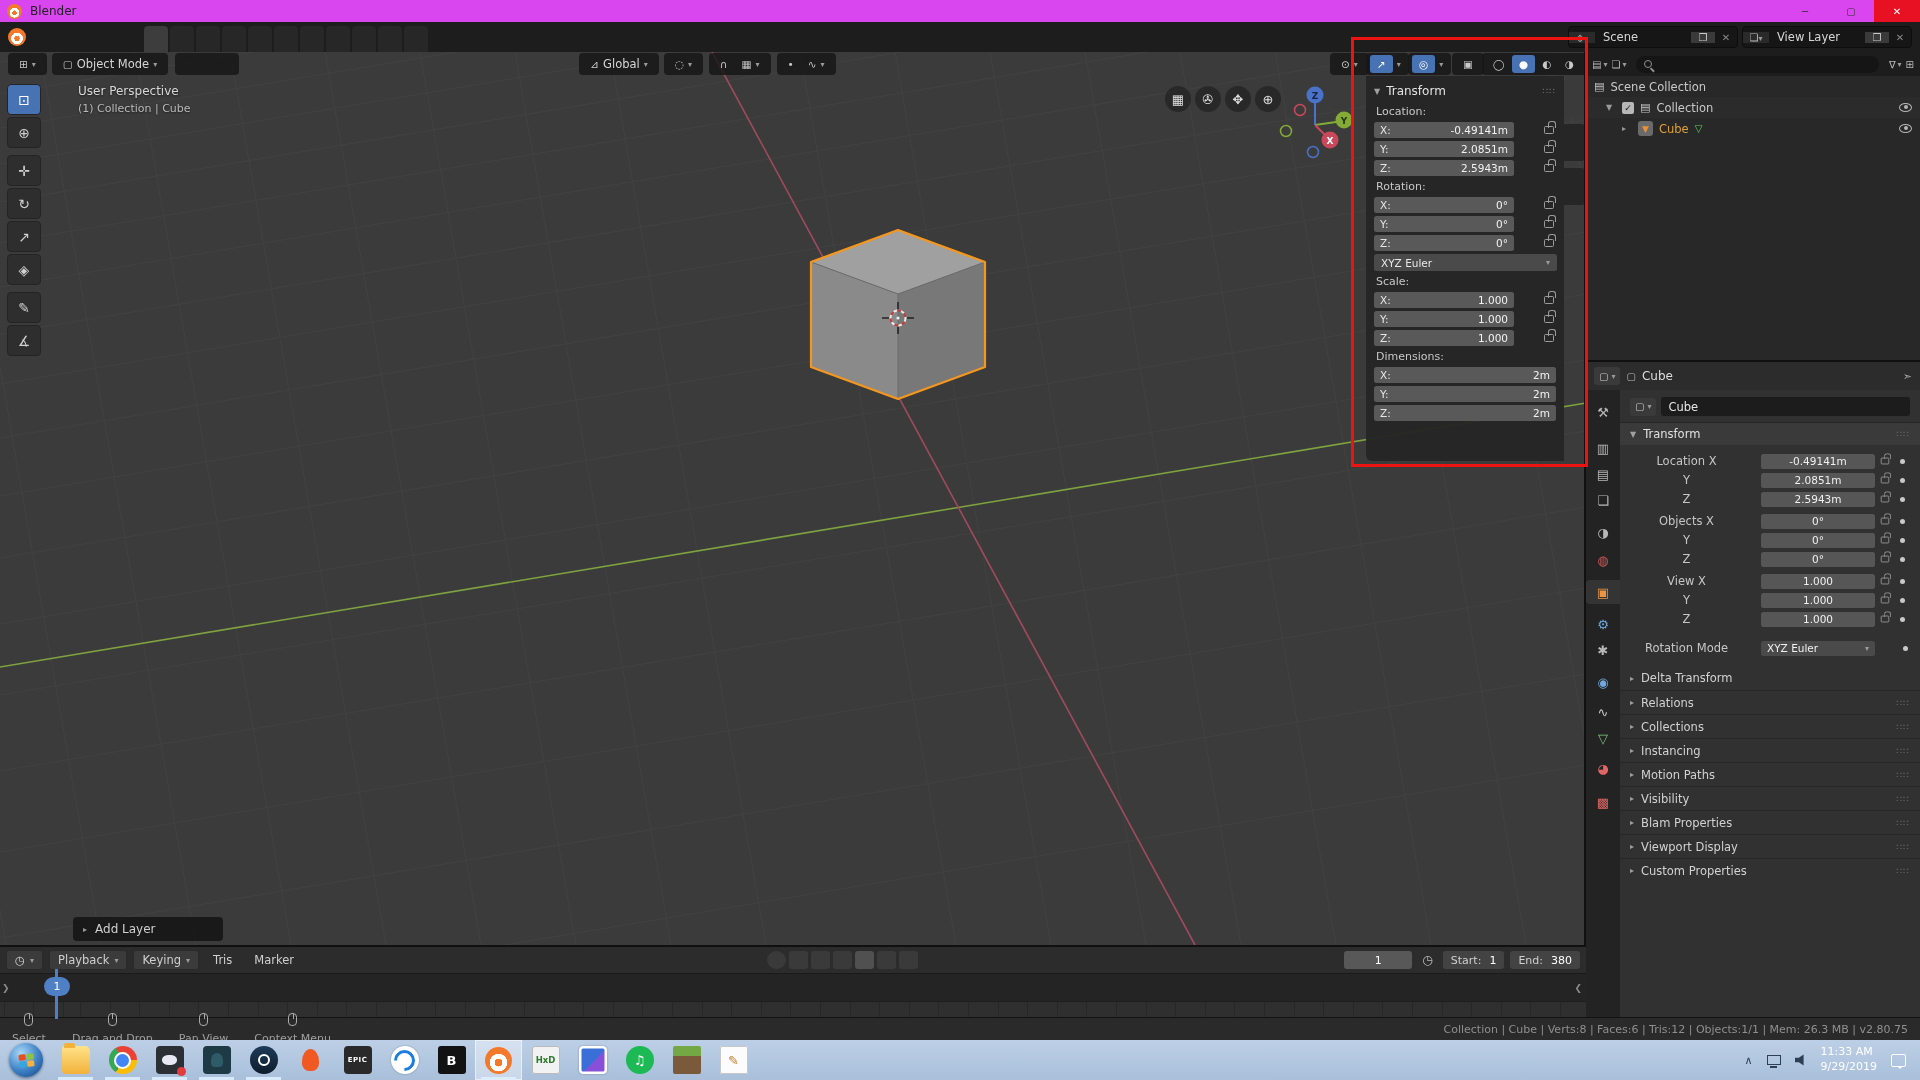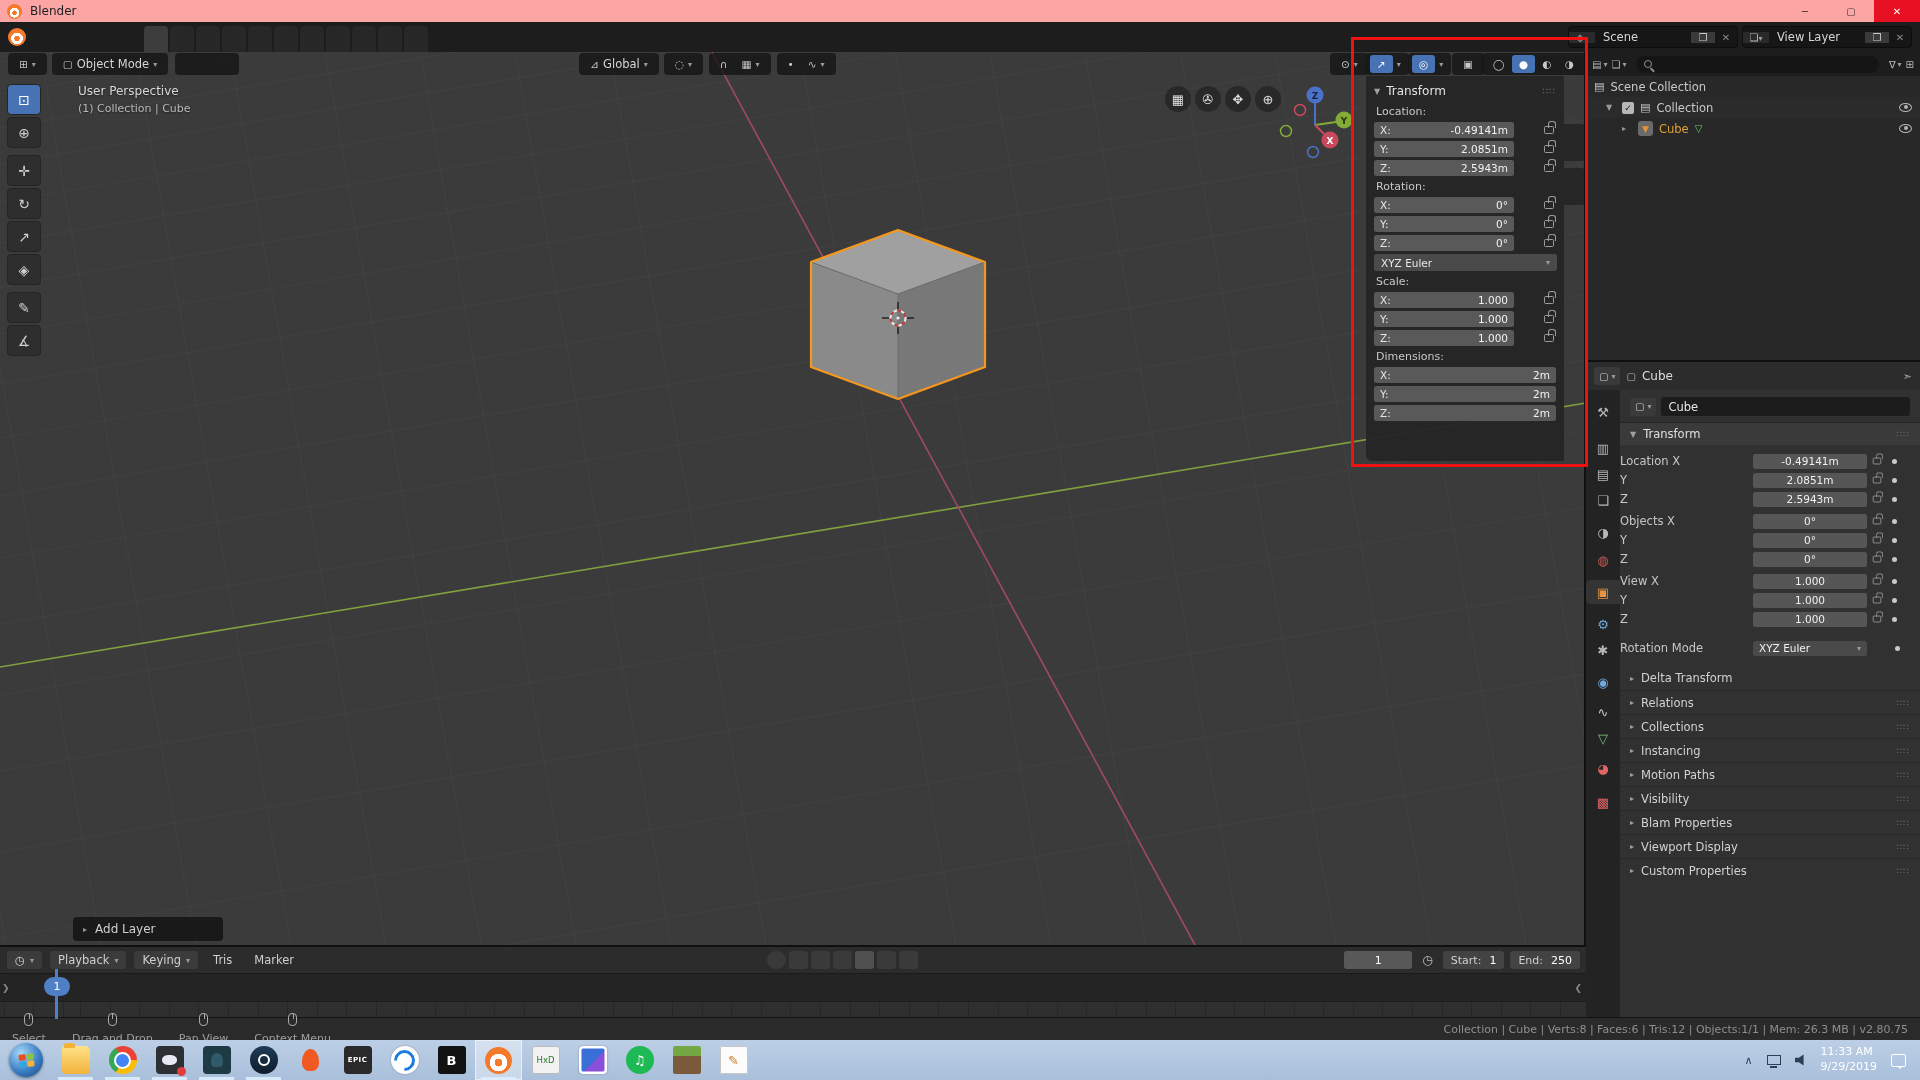--- a/index.html
+++ b/index.html
@@ -1,21 +1,21 @@
 <!DOCTYPE html>
 <html><head>
 <meta charset="utf-8">
 <style>
   * { margin:0; padding:0; box-sizing:border-box; }
   html,body { width:1920px; height:1080px; background:#000; }
   body { font-family:"DejaVu Sans", sans-serif; font-size:12px; }
   #screen { position:relative; width:1920px; height:1080px; overflow:hidden; background:#3b3b3b; }
 
   
-  #titlebar { position:absolute; left:0; top:0; width:1920px; height:22px; background:#fca5a5;
+  #titlebar { position:absolute; left:0; top:0; width:1920px; height:22px; background:#d946ef;
     display:flex; align-items:center; color:#222; font-size:12px; }
   .blogo { width:15px; height:15px; border-radius:50%;
     background:radial-gradient(circle at 50% 58%, #f5792a 0 19%, #ffffff 20% 42%, #f5792a 43% 100%);
     display:inline-block; flex:none; }
   #titlebar .blogo { margin-left:7px; }
   #titlebar .ttl { margin-left:8px; }
   #win-controls { margin-left:auto; display:flex; height:22px; }
   .winbtn { width:46px; height:22px; display:flex; align-items:center; justify-content:center;
     color:#333; font-size:10px; }
   .winbtn.close { background:#e81123; color:#fff; }
@@ -155,21 +155,21 @@
   .mini-pill { background:#3a3a3a; border-radius:3px; height:18px; display:flex; align-items:center;
     padding:0 5px; gap:3px; color:#ccc; font-size:10px; }
   #props-name-field { flex:1; height:19px; background:#1c1c1c; border-radius:3px; display:flex;
     align-items:center; gap:6px; padding:0 7px; color:#e6e6e6; }
   .sec-head { display:flex; align-items:center; gap:7px; height:23px; padding:0 10px;
     background:#3a3a3a; border-top:1px solid #262626; color:#e0e0e0; font-size:11.5px; }
   .sec-head .dots, .sec-row .dots { margin-left:auto; color:#6f6f6f; font-size:9px; letter-spacing:1px; }
   .arr { font-size:8px; color:#a0a0a0; }
   #prop-rows { padding:8px 0 4px 0; }
   .prow { display:flex; align-items:center; height:16px; margin-bottom:3px; }
-  .prow .lbl { width:133px; text-align:left; color:#c6c6c6; }
+  .prow .lbl { width:133px; text-align:center; margin-right:8px; color:#c6c6c6; }
   .prow .fld { width:114px; height:15px; background:#565656; border-radius:2.5px; color:#f0f0f0;
     display:flex; align-items:center; justify-content:center; font-size:10.5px; }
   .prow .fld.drop { justify-content:flex-start; padding:0 6px; background:#4a4a4a; }
   .prow .fld.drop .chev { margin-left:auto; }
   .prow .lockwrap { margin-left:5px; transform:scale(.85); }
   .prow .dot { width:5px; height:5px; border-radius:50%; background:#c9c9c9; margin-left:10px; }
   .prow.grp { margin-top:6px; }
   .sec-row { display:flex; align-items:center; gap:7px; height:24px; padding:0 10px;
     border-top:1px solid #272727; color:#d2d2d2; }
 
@@ -249,21 +249,21 @@
   .app-epic .tile { background:#2a2a2a; border-radius:4px; }
   .app-epic .glyph { color:#fff; font-size:7px; font-weight:bold; letter-spacing:.5px; }
   .app-ubisoft .tile { border-radius:50%; background:#fff; box-shadow:0 0 2px rgba(0,0,0,.3); }
   .app-ubisoft .tile::after { content:""; width:15px; height:15px; border:3px solid #1d7ce0;
     border-left-color:transparent; border-radius:50%; transform:rotate(-45deg); }
   .app-bnet .tile { background:#121212; border-radius:3px; }
   .app-bnet .glyph { color:#fff; font-weight:bold; font-size:13px; }
   .app-blender .tile { border-radius:50%; width:27px; height:27px;
     background:radial-gradient(circle at 50% 58%, #f5792a 0 18%, #ffffff 19% 42%, #f5792a 43% 100%); }
   .app-hxd .tile { background:#f2f2f2; border-radius:3px; box-shadow:inset 0 0 0 1px #bbb; }
-  .app-hxd .glyph { font-size:8.5px; font-weight:normal; color:#2a7a2a; }
+  .app-hxd .glyph { font-size:8.5px; font-weight:bold; color:#2a7a2a; }
   .app-photos .tile { background:linear-gradient(135deg,#3a6fd8 0 55%,#8a4fd8 55% 100%);
     box-shadow:inset 0 0 0 2.5px #fff, 0 0 2px rgba(0,0,0,.3); }
   .app-spotify .tile { border-radius:50%; background:#1db954; }
   .app-spotify .glyph { color:#fff; font-size:13px; }
   .app-minecraft .tile { background:linear-gradient(#74a845 0 35%, #7a5a3a 35% 100%); border-radius:2px; }
   .app-notepad .tile { background:#fcfcfc; box-shadow:inset 0 0 0 1px #c7c7c7; border-radius:2px; }
   .app-notepad .tile::after { content:"✎"; color:#c87f2a; font-size:13px; }
   #tray { margin-left:auto; display:flex; align-items:center; gap:14px; padding-right:14px;
     color:#2e3e55; }
   #tray .chevup { font-size:11px; }
@@ -892,21 +892,21 @@
           <span class="tbtn item-jump-end app-jump-end"></span>
         </div>
       <div id="tl-frame">1</div>
       <span id="tl-clockicn">◷</span>
       <div class="se-pill">
         <span>Start:</span>
         <span class="v">1</span>
       </div>
       <div class="se-pill">
         <span>End:</span>
-        <span class="v">250</span>
+        <span class="v">380</span>
       </div>
     </div>
     <div id="tl-ruler">
       <div id="playhead">1</div>
       <div id="tl-ticks">
 
       <span></span>
           <span></span>
           <span></span>
           <span></span>

